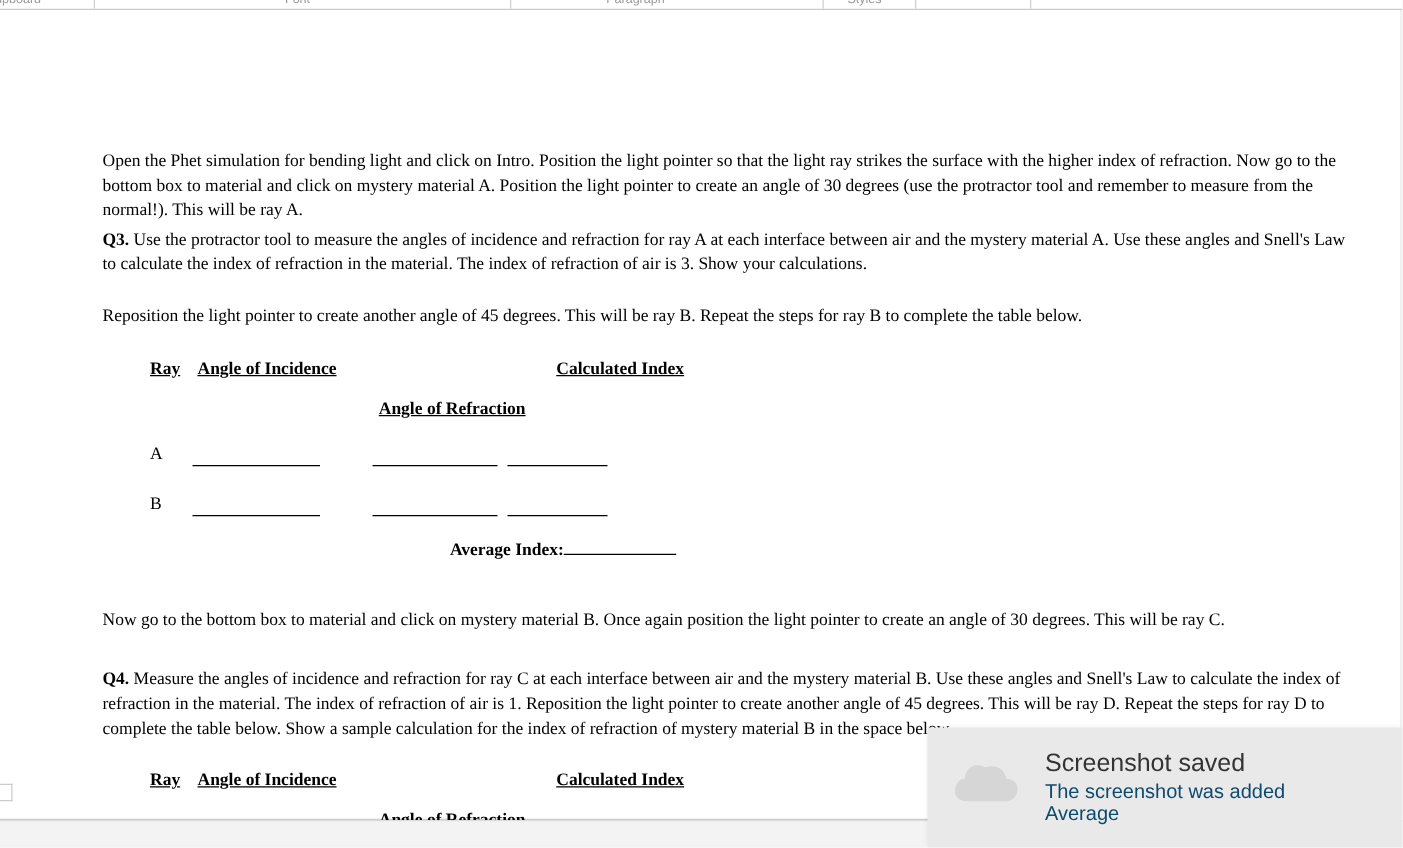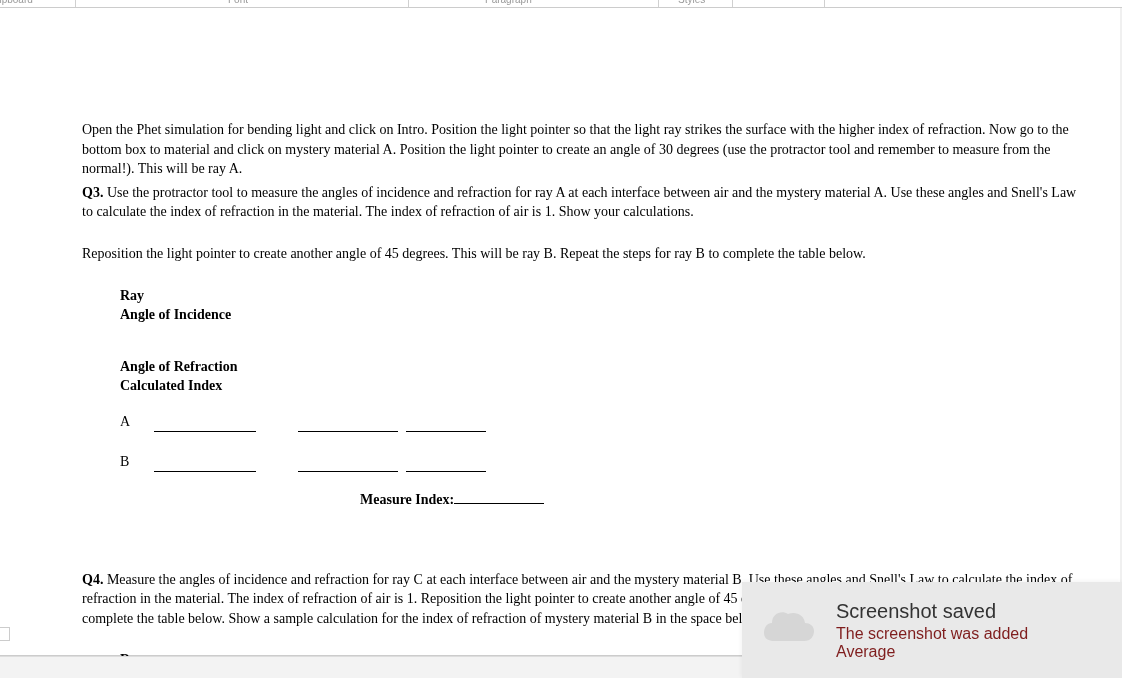--- a/index.html
+++ b/index.html
@@ -90,22 +90,22 @@
       width: 1000px;
       color: #000;
       line-height: 1.4;
     }
     .para { margin-bottom: 4px; }
     .spacer-md { height: 18px; }
     .table-block { margin-left: 38px; }
     .table-header {
       display: flex;
       font-weight: bold;
+      text-decoration: underline;
       margin-bottom: 14px;
-      flex-direction: column;
     }
     .col-ray { width: 38px; }
     .col-inc { width: 145px; }
     .col-ref { width: 142px; margin-top: 32px; }
     .col-calc { width: 140px; }
     .table-row {
       display: flex;
       align-items: flex-end;
       margin-bottom: 18px;
       height: 22px;
@@ -183,21 +183,21 @@
     .notif-icon svg { display: block; }
     .notif-text { flex: 1; overflow: hidden; }
     .notif-title {
       font-size: 20px;
       color: #333;
       font-weight: 400;
       margin-bottom: 2px;
     }
     .notif-body {
       font-size: 16px;
-      color: #7f1d1d;
+      color: #0c4a6e;
       white-space: nowrap;
     }
   </style>
 </head>
 <body>
 
 <div class="ribbon">
   <span class="ribbon-label" style="left:-10px">Clipboard</span>
   <span class="ribbon-sep" style="left:75px"></span>
   <span class="ribbon-label" style="left:228px">Font</span>
@@ -208,21 +208,21 @@
   <span class="ribbon-sep" style="left:732px"></span>
   <span class="ribbon-sep" style="left:824px"></span>
 </div>
 
 <div class="page-area">
 
 
   <div class="doc-content">
     <p class="para">Open the Phet simulation for bending light and click on Intro. Position the light pointer so that the light ray strikes the surface with the higher index of refraction. Now go to the bottom box to material and click on mystery material A. Position the light pointer to create an angle of 30 degrees (use the protractor tool and remember to measure from the normal!).  This will be ray A.</p>
     <p class="para">
-      <b>Q3.</b><span> Use the protractor tool to measure the angles of incidence and refraction for ray A at each interface between air and the mystery material A. Use these angles and Snell's Law to calculate the index of refraction in the material. The index of refraction of air is 1.  Show your calculations.</span>
+      <b>Q3.</b><span> Use the protractor tool to measure the angles of incidence and refraction for ray A at each interface between air and the mystery material A. Use these angles and Snell's Law to calculate the index of refraction in the material. The index of refraction of air is 3.  Show your calculations.</span>
     </p>
     <div class="spacer-md"></div>
     <p class="para">Reposition the light pointer to create another angle of 45 degrees. This will be ray B.  Repeat the steps for ray B to complete the table below.</p>
     <div class="spacer-md"></div>
 
     <div class="table-block">
       <div class="table-header">
         <span class="col-ray">Ray</span>
         <span class="col-inc">Angle of Incidence</span>
         <span class="col-ref">Angle of Refraction</span>
@@ -234,26 +234,27 @@
         <span class="blank-long2"></span>
         <span class="blank-short"></span>
       </div>
       <div class="table-row">
         <span class="row-label">B</span>
         <span class="blank-long"></span>
         <span class="blank-long2"></span>
         <span class="blank-short"></span>
       </div>
       <div class="avg-row">
-        <span>Measure Index:</span><span class="avg-blank"></span>
+        <span>Average Index:</span><span class="avg-blank"></span>
       </div>
     </div>
 
     <div class="spacer-md"></div>
     <div class="spacer-md"></div>
+    <p class="para">Now go to the bottom box to material and click on mystery material B. Once again position the light pointer to create an angle of 30 degrees.  This will be ray C.</p>
     <div class="spacer-md"></div>
     <div style="height:6px"></div>
     <p class="para">
       <b>Q4.</b><span> Measure the angles of incidence and refraction for ray C at each interface between air and the mystery material B. Use these angles and Snell's Law to calculate the index of refraction in the material. The index of refraction of air is 1.  Reposition the light pointer to create another angle of 45 degrees. This will be ray D.  Repeat the steps for ray D to complete the table below. Show a sample calculation for the index of refraction of mystery material B in the space below.</span>
     </p>
     <div class="spacer-md"></div>
 
     <div class="table-block">
       <div class="table-header">
         <span class="col-ray">Ray</span>

